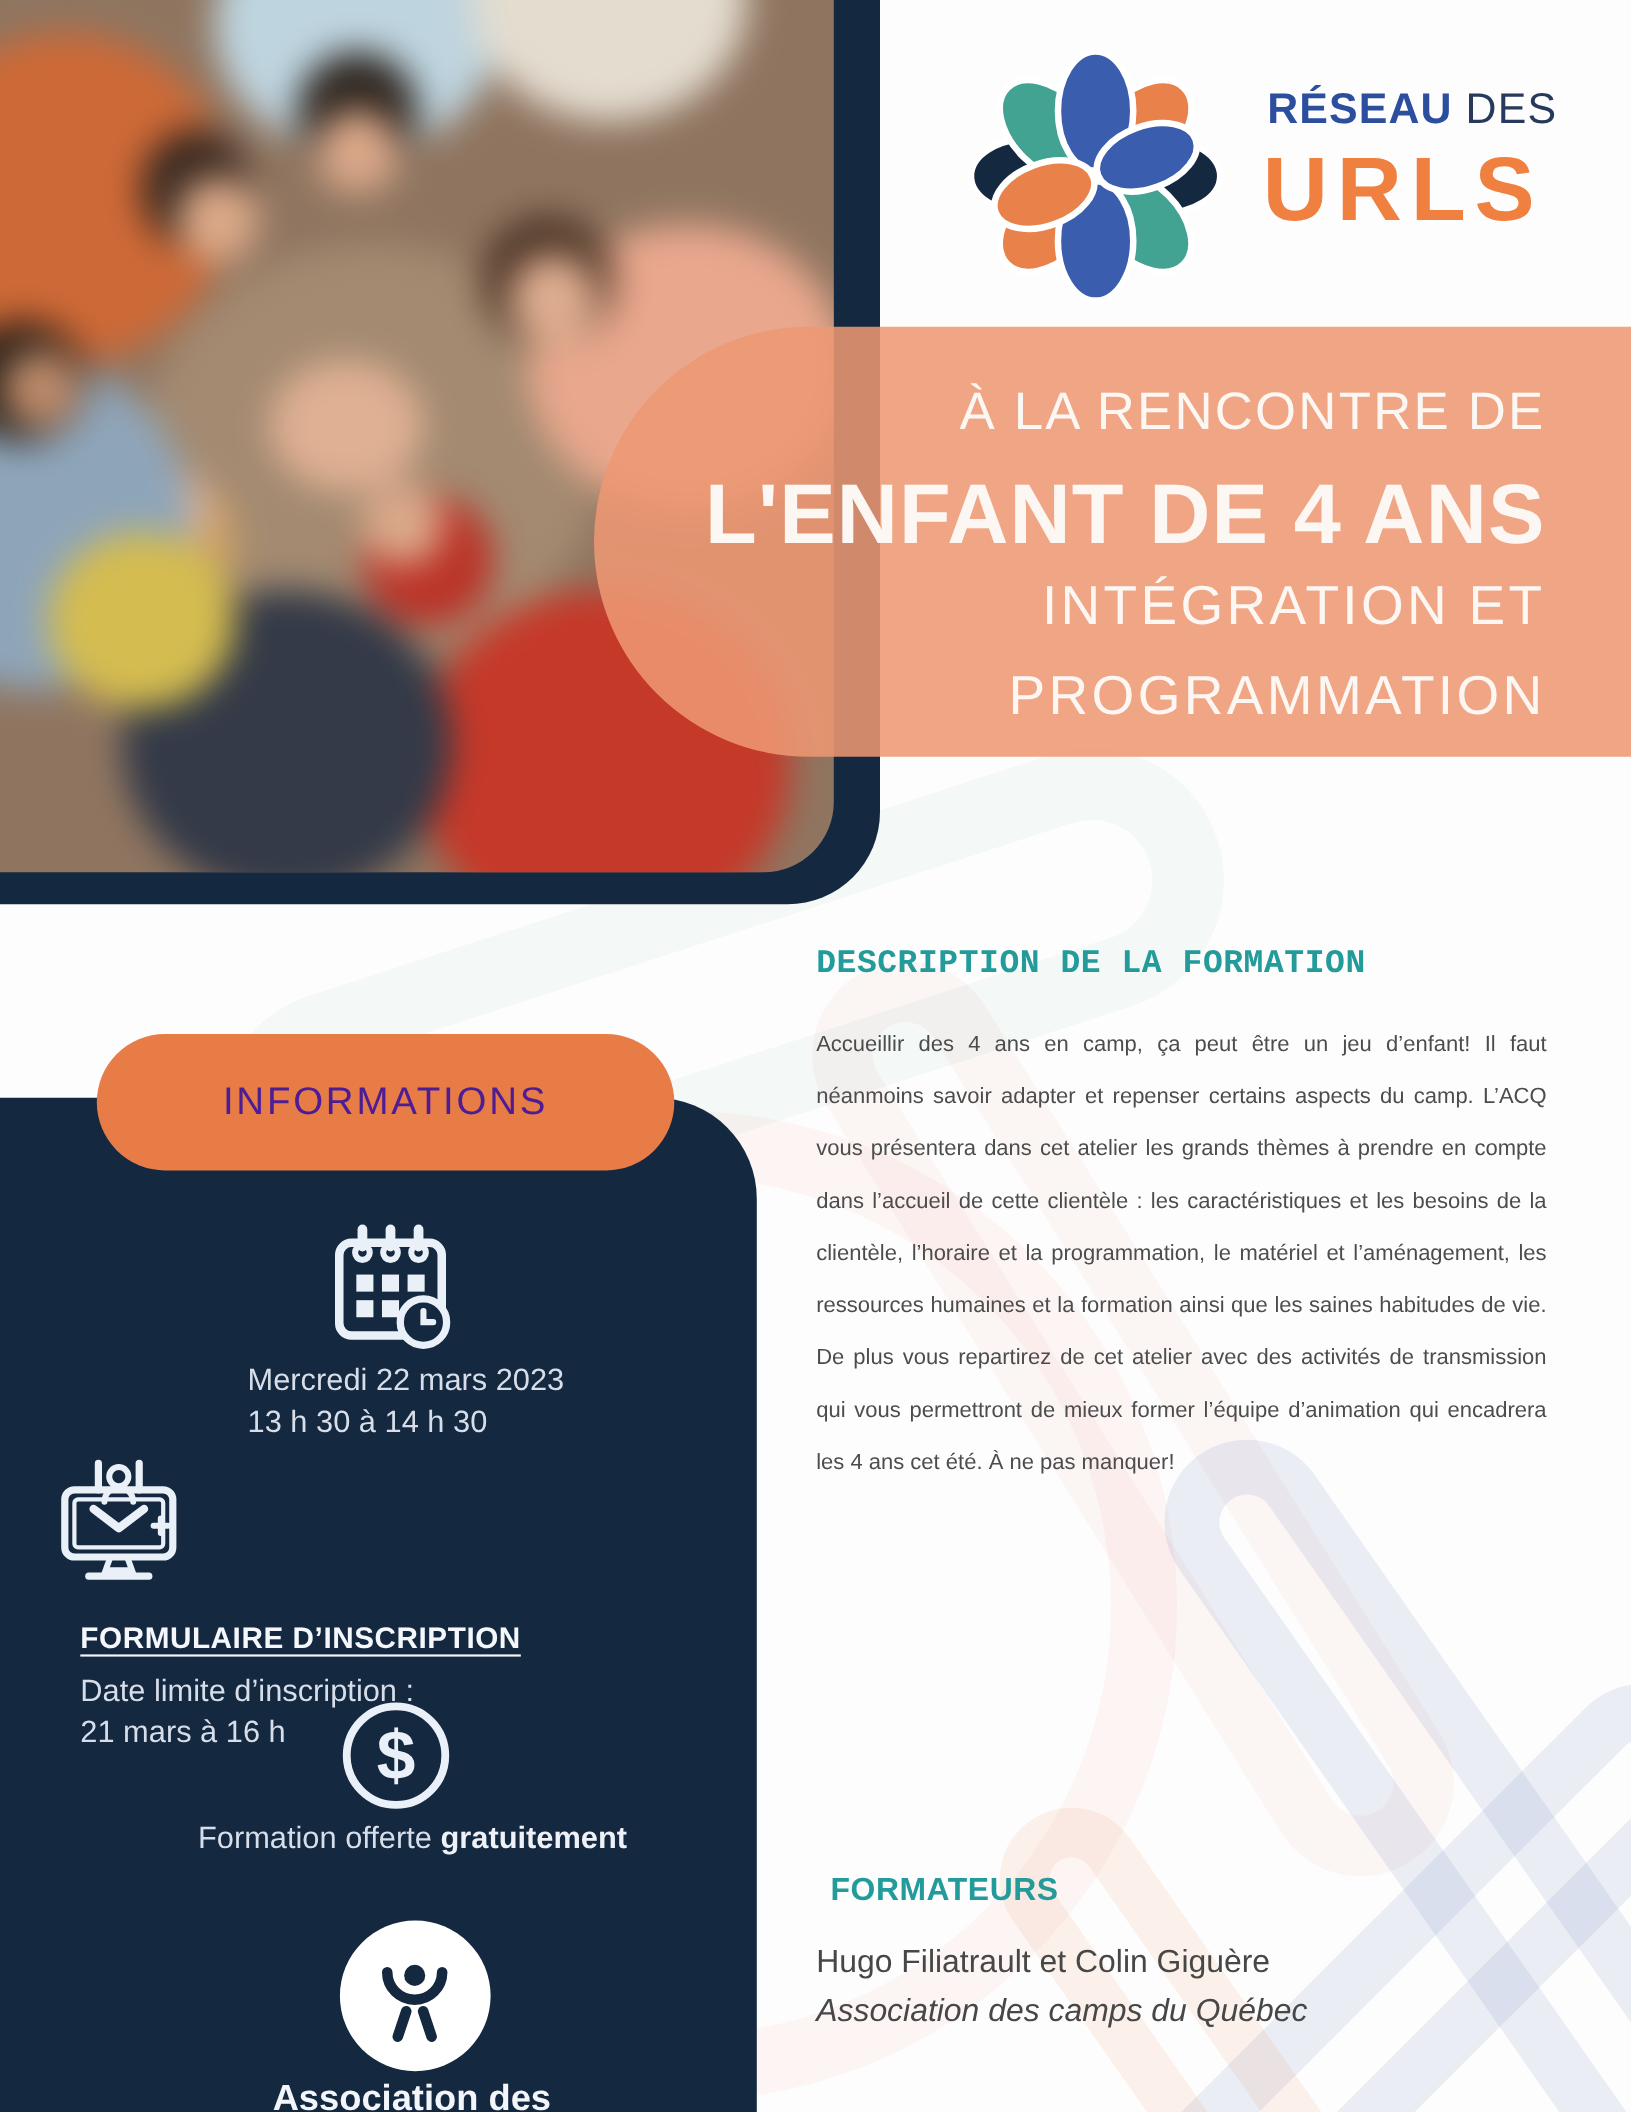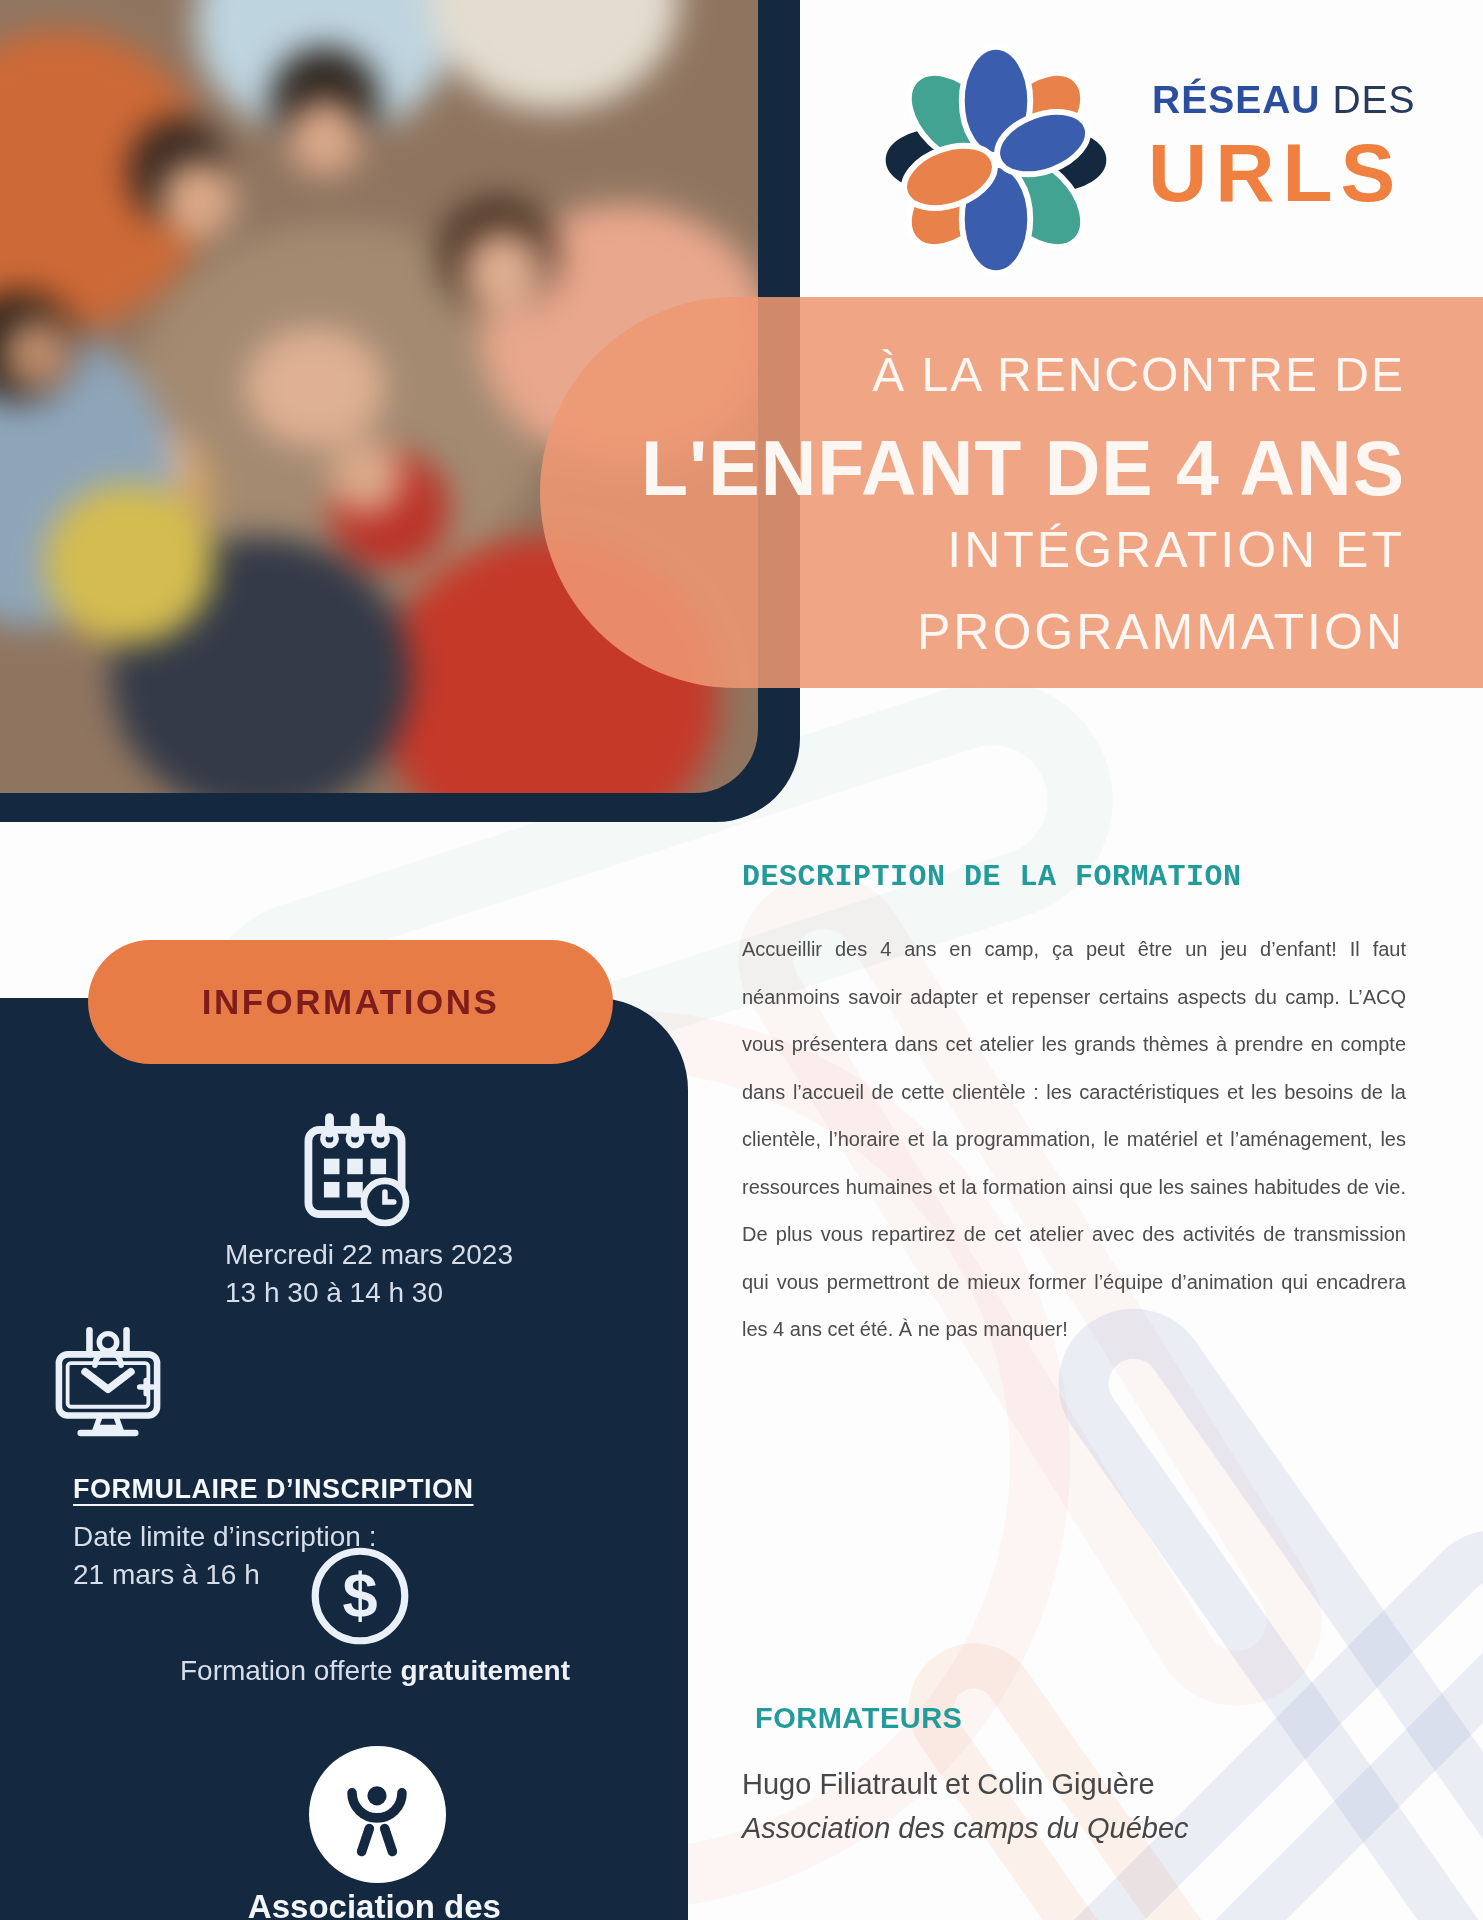--- a/index.html
+++ b/index.html
@@ -30,21 +30,21 @@
   
   .teal-head{color:#249b9b;font-weight:bold;z-index:2;}
   .body-par{width:664px;font-size:20px;line-height:47.5px;color:#4c4c4c;
             text-align:justify;z-index:2;}
   .names{font-size:29px;color:#474747;z-index:2;}
   
   .panel{left:0;top:998px;width:688px;height:922px;background:#142840;
          border-top-right-radius:92px;z-index:4;}
   .pill{left:88px;top:940px;width:525px;height:124px;background:#e87c47;border-radius:62px;
         z-index:5;display:flex;align-items:center;justify-content:center;}
-  .pill span{color:#7f1d1d;font-weight:bold;font-size:35px;letter-spacing:2.5px;}
+  .pill span{color:#4c1d95;font-weight:normal;font-size:35px;letter-spacing:2.5px;}
   .row{position:absolute;display:flex;align-items:center;z-index:5;flex-direction:column;}
   .row .txt{color:#d7dee9;font-size:28px;line-height:38px;}
   .link-strong{color:#f4f7fb;font-weight:bold;font-size:27px;letter-spacing:.5px;
                text-decoration:underline;text-underline-offset:6px;}
   .acq-text{color:#f2f5f9;font-weight:bold;font-size:33px;line-height:47px;}
   .price-bold{font-weight:bold;color:#eef2f8;}
 </style>
 </head>
 <body>
 

